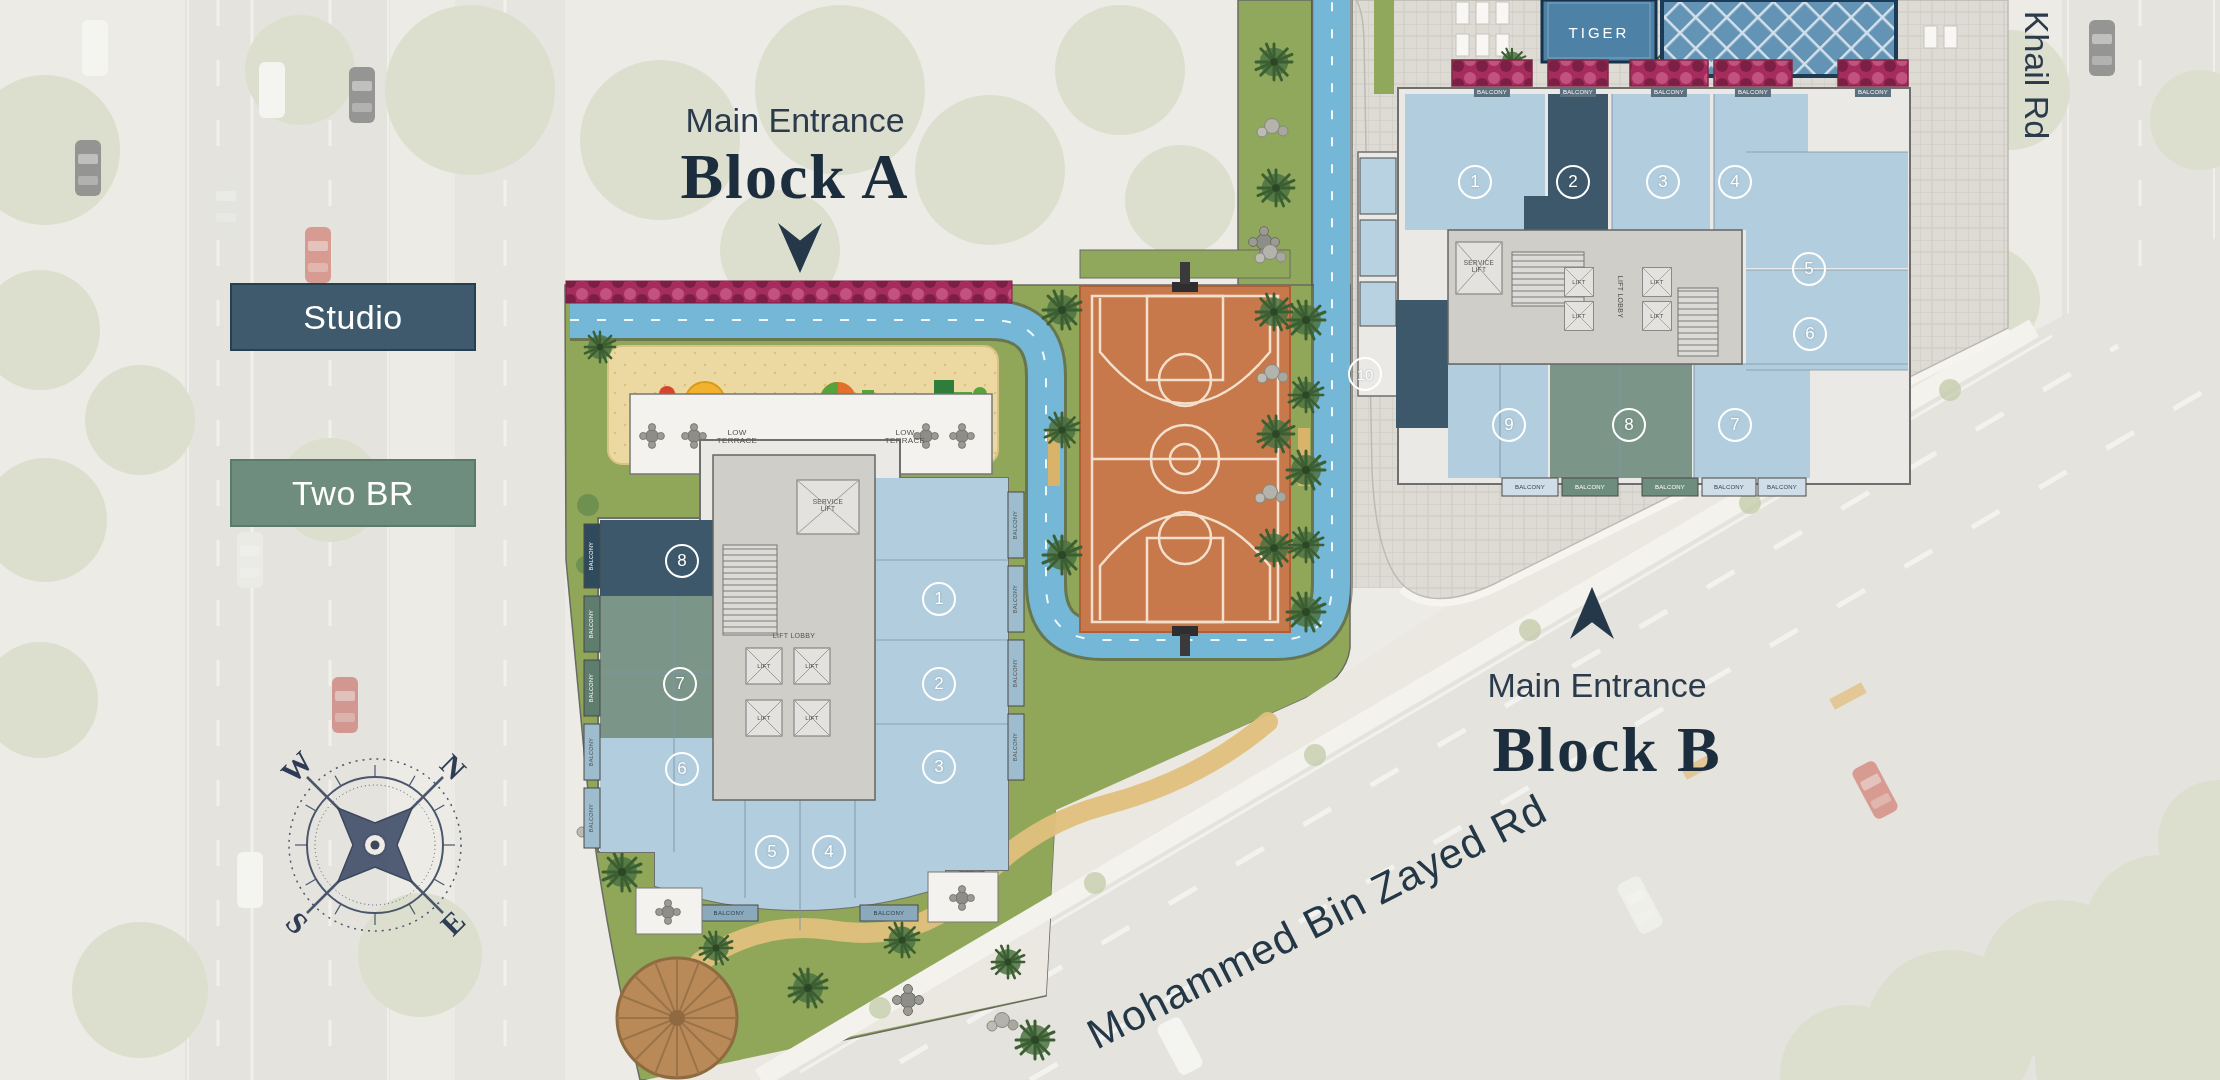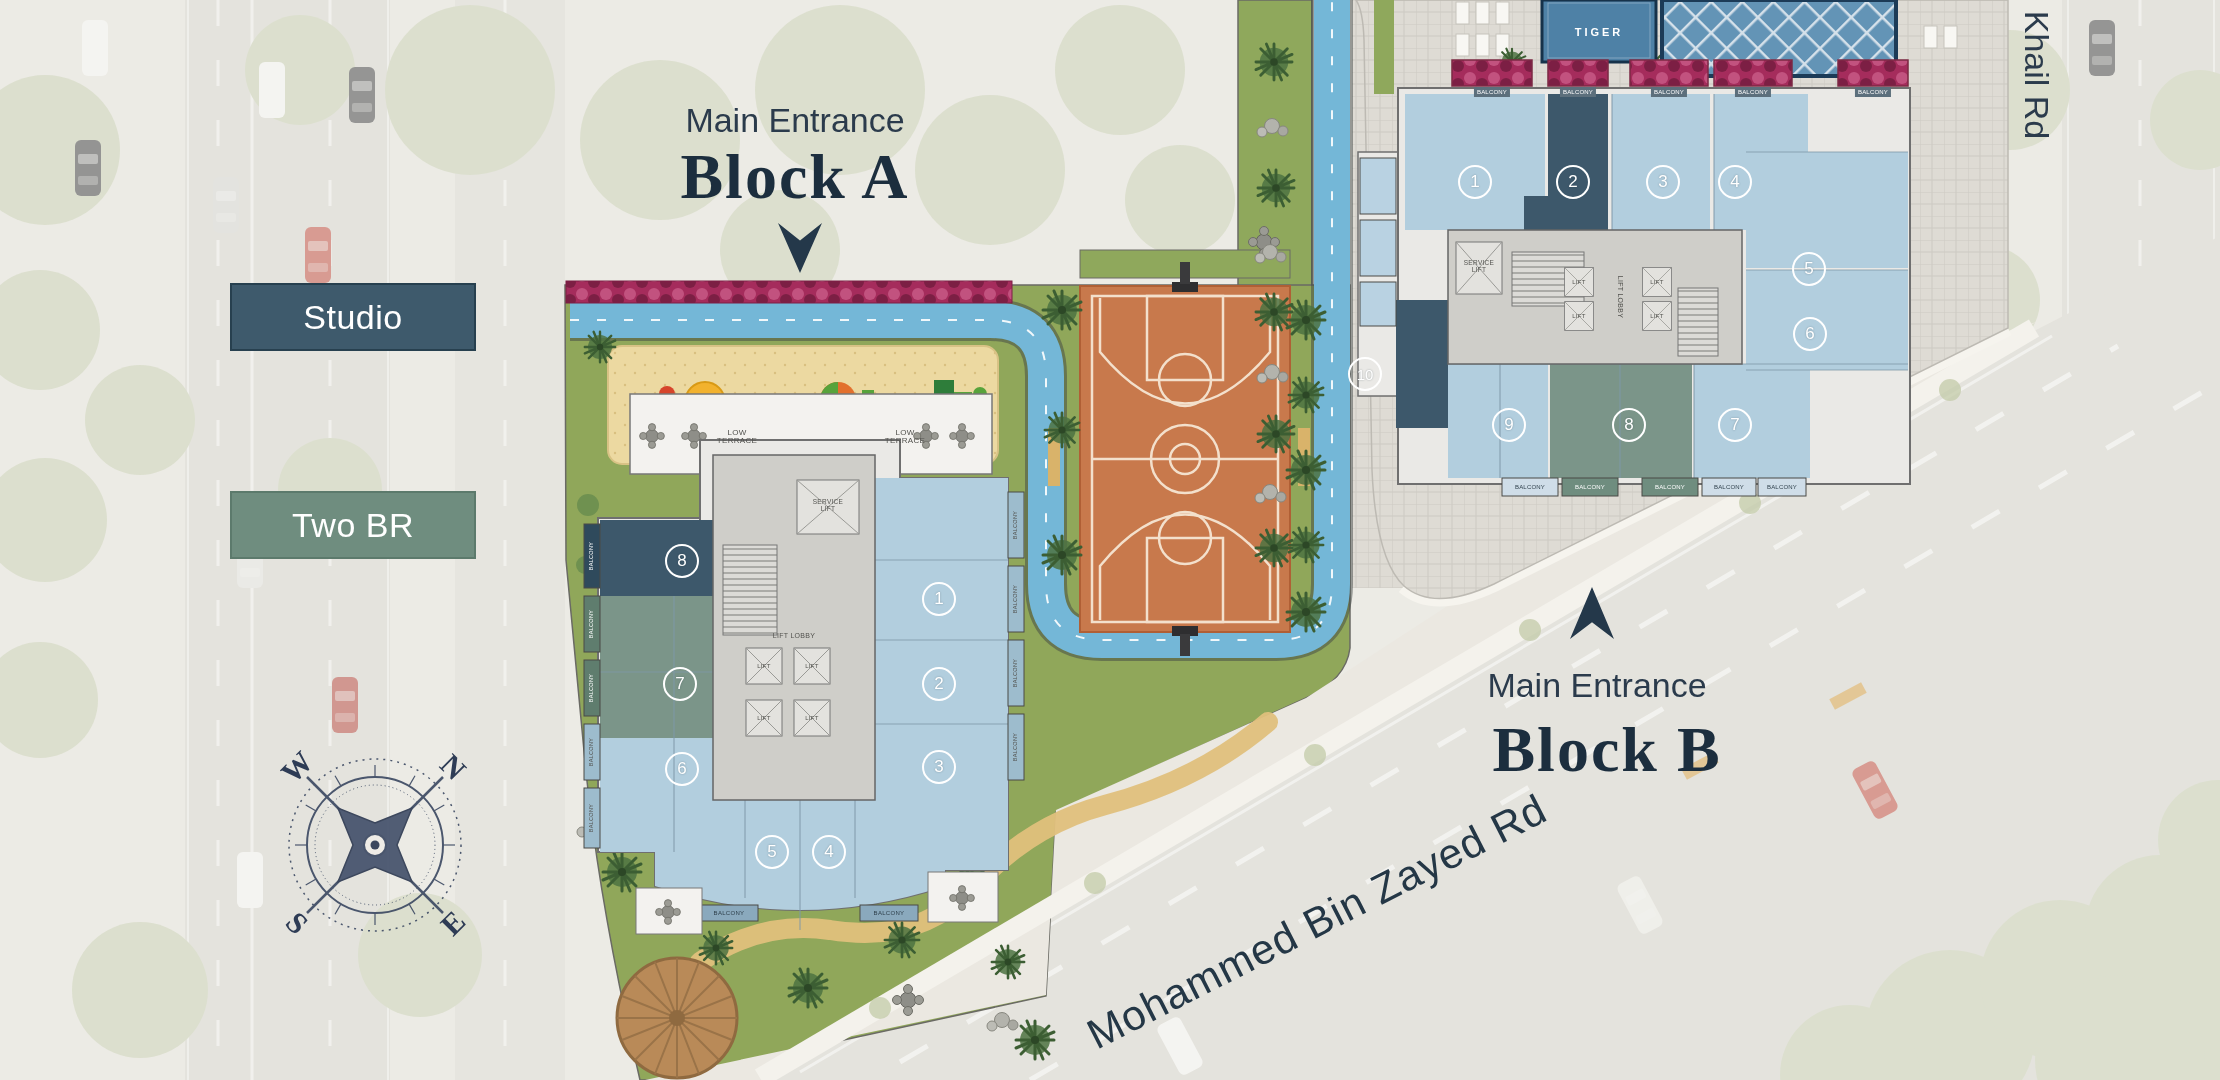--- a/index.html
+++ b/index.html
@@ -4,21 +4,21 @@
 <style>
   html,body{margin:0;padding:0;background:#ecebe5;}
   #stage{position:relative;width:2220px;height:1080px;overflow:hidden;background:#ecebe5;
          font-family:"Liberation Sans",sans-serif;}
   #plan-svg{position:absolute;left:0;top:0;}
   
   .legend-box{position:absolute;left:230px;width:242px;height:64px;display:flex;align-items:center;
               justify-content:center;color:#fff;font-size:34px;letter-spacing:.5px;}
   .lg-studio{top:283px;background:#3e5a6c;border:2px solid #27404f;}
   .lg-one{top:373px;background:rgba(169,199,218,.88);border:2px solid rgba(143,179,201,.9);}
-  .lg-two{top:459px;background:#6f8d7f;border:2px solid #5c7a6c;margin-top:32px;}
+  .lg-two{top:459px;background:#6f8d7f;border:2px solid #5c7a6c;}
   
   .ent-line1{position:absolute;color:#2b3b4c;font-size:34px;white-space:nowrap;transform:translate(-50%,-50%);}
   .ent-line2{position:absolute;color:#1c2e3e;font-family:"Liberation Serif",serif;font-weight:bold;
              font-size:64px;white-space:nowrap;transform:translate(-50%,-50%);letter-spacing:2px;}
   .arrow-down{position:absolute;width:44px;height:50px;background:#24384a;transform:translate(-50%,-50%);
               clip-path:polygon(0% 0%,50% 35%,100% 0%,50% 100%);}
   .arrow-up{position:absolute;width:44px;height:52px;background:#24384a;transform:translate(-50%,-50%);
             clip-path:polygon(50% 0%,100% 100%,50% 68%,0% 100%);}
   
   .road-label{position:absolute;color:#243746;font-size:42px;white-space:nowrap;letter-spacing:1px;}
@@ -33,21 +33,21 @@
   
   .lab{position:absolute;font-size:8px;color:#52524e;text-align:center;line-height:1.05;
        transform:translate(-50%,-50%);letter-spacing:.3px;white-space:normal;}
   .lab-v{transform:translate(-50%,-50%) rotate(-90deg);white-space:nowrap;}
   .lab-v90{transform:translate(-50%,-50%) rotate(90deg);white-space:nowrap;}
   .lab-w{color:#fff;}
   .tag{position:absolute;background:#5c6f7c;color:#fff;font-size:6px;line-height:1;
        padding:2px 3px;transform:translate(-50%,-50%);letter-spacing:.2px;white-space:nowrap;}
   .tag-lite{position:absolute;color:#2e3f4a;font-size:6px;line-height:1;
        transform:translate(-50%,-50%);letter-spacing:.2px;white-space:nowrap;}
-  .brand{position:absolute;color:#fff;font-size:11px;font-weight:bold;letter-spacing:3px;
+  .brand{position:absolute;color:#fff;font-size:15px;font-weight:normal;letter-spacing:3px;
          transform:translate(-50%,-50%);}
 </style>
 </head>
 <body>
 
 <div id="stage">
 
 <svg id="plan-svg" width="2220" height="1080" viewBox="0 0 2220 1080">
   <defs>
     <pattern id="pave" width="24" height="24" patternUnits="userSpaceOnUse">

